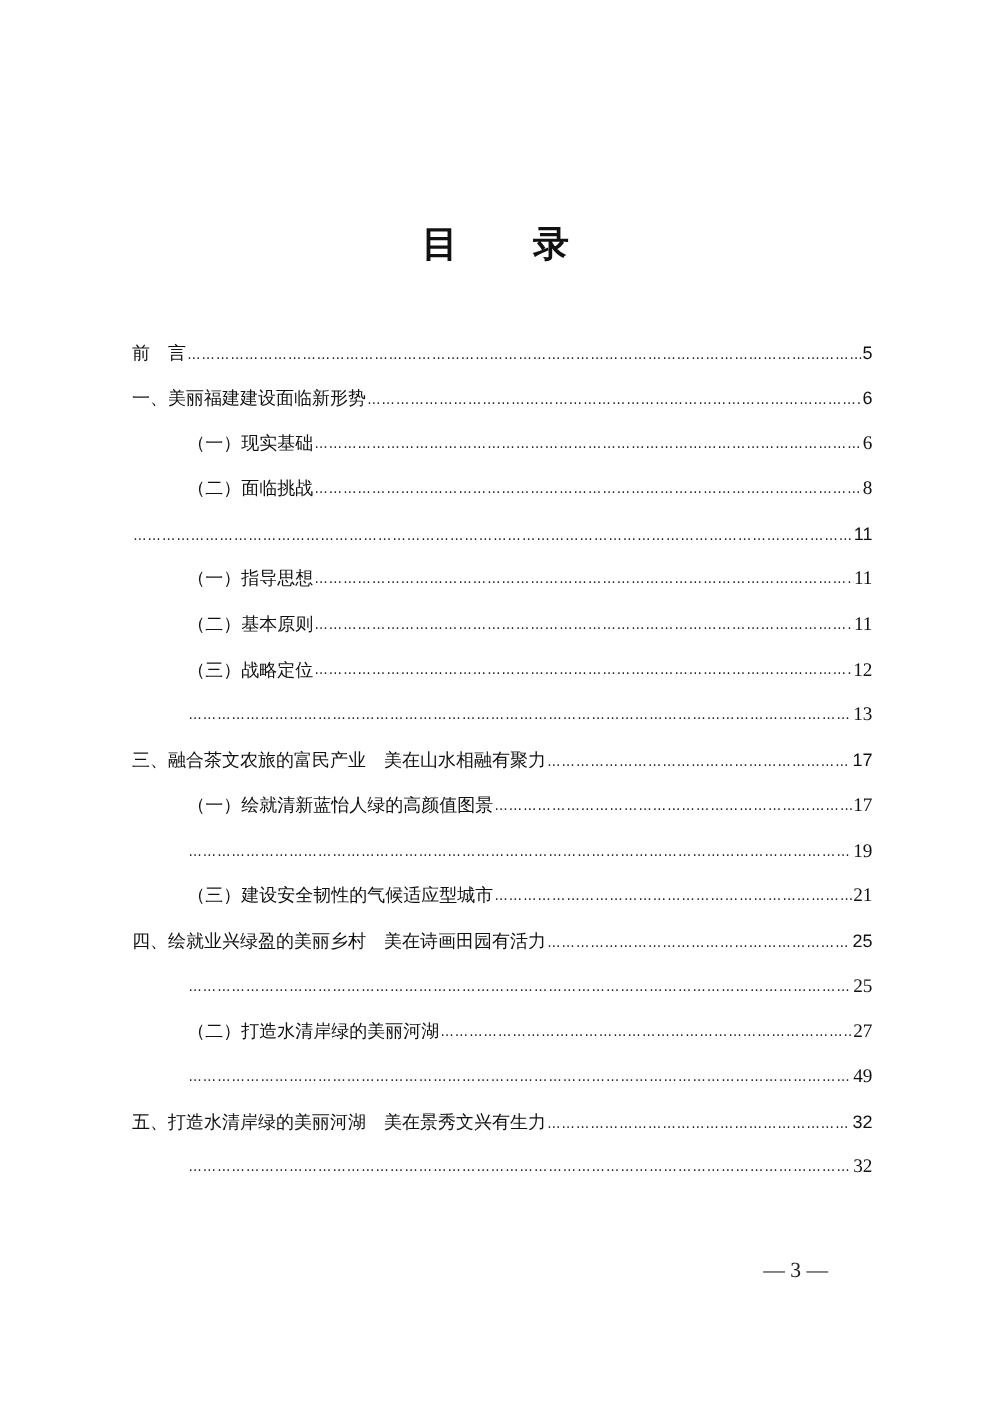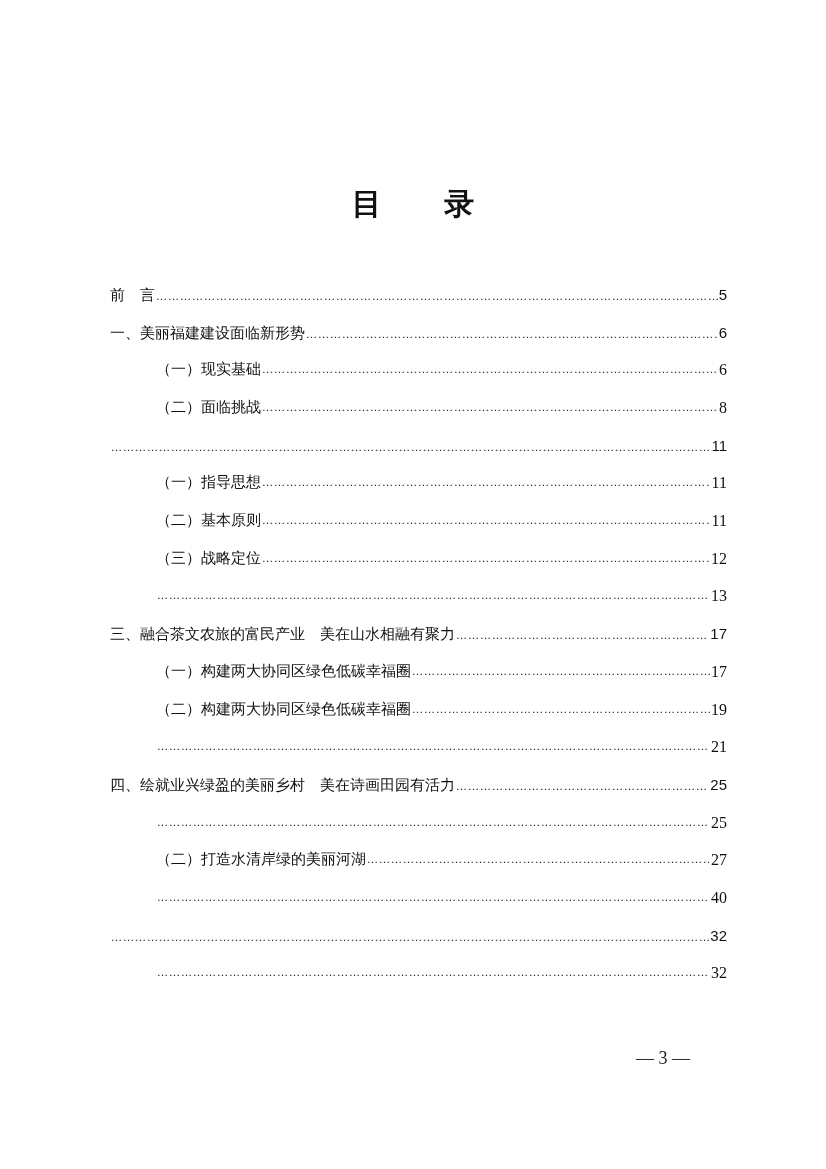--- a/index.html
+++ b/index.html
@@ -79,52 +79,53 @@
   <div class="entry l2">
     <span class="dots"></span>
     <span class="page">13</span>
   </div>
   <div class="entry l1">
     <span class="label">三、融合茶文农旅的富民产业　美在山水相融有聚力</span>
     <span class="dots"></span>
     <span class="page">17</span>
   </div>
   <div class="entry l2">
-    <span class="label">（一）构建两大协同区绿色低碳幸福圈</span>
+    <span class="label">（一）绘就清新蓝怡人绿的高颜值图景</span>
     <span class="dots"></span>
     <span class="page">17</span>
   </div>
   <div class="entry l2">
-    <span class="label">（二）构建两大协同区绿色低碳幸福圈</span>
     <span class="dots"></span>
     <span class="page">19</span>
   </div>
   <div class="entry l2">
+    <span class="label">（三）建设安全韧性的气候适应型城市</span>
     <span class="dots"></span>
     <span class="page">21</span>
   </div>
   <div class="entry l1">
     <span class="label">四、绘就业兴绿盈的美丽乡村　美在诗画田园有活力</span>
     <span class="dots"></span>
     <span class="page">25</span>
   </div>
   <div class="entry l2">
     <span class="dots"></span>
     <span class="page">25</span>
   </div>
   <div class="entry l2">
     <span class="label">（二）打造水清岸绿的美丽河湖</span>
     <span class="dots"></span>
     <span class="page">27</span>
   </div>
   <div class="entry l2">
     <span class="dots"></span>
-    <span class="page">40</span>
+    <span class="page">49</span>
   </div>
   <div class="entry l1">
+    <span class="label">五、打造水清岸绿的美丽河湖　美在景秀文兴有生力</span>
     <span class="dots"></span>
     <span class="page">32</span>
   </div>
   <div class="entry l2">
     <span class="dots"></span>
     <span class="page">32</span>
   </div>
 </div>
 
 <div class="footer">— 3 —</div>

